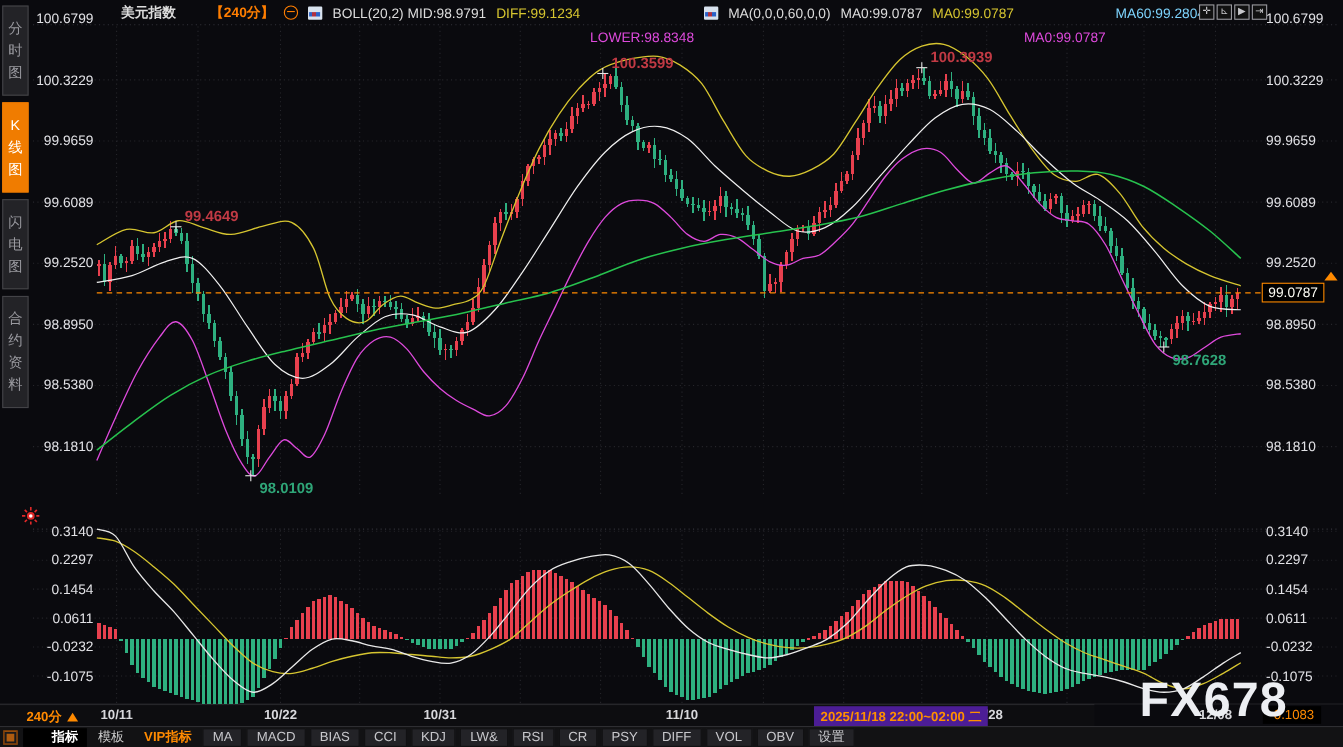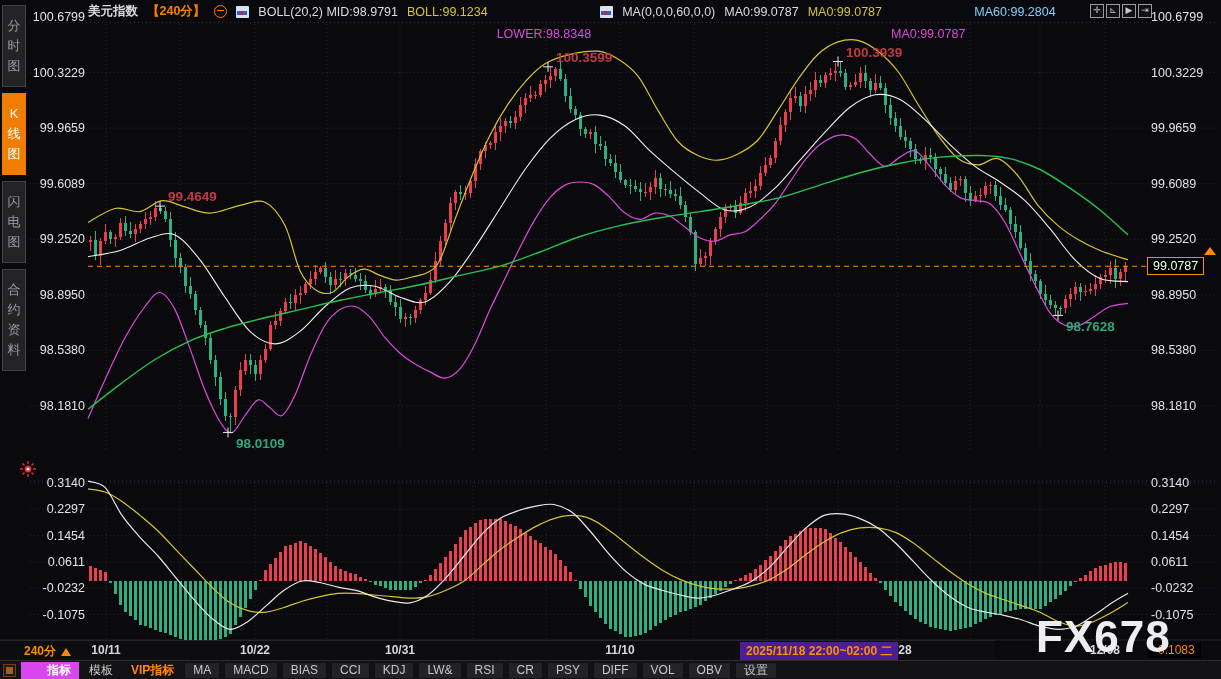--- a/index.html
+++ b/index.html
@@ -8,21 +8,21 @@
   #chart-svg{position:absolute;left:0;top:0;pointer-events:none;}
   
   #sidebar{position:absolute;left:0;top:0;width:28px;height:660px;}
   .side-tab{width:24px;margin:0 2px 6px 2px;padding:7px 0;text-align:center;background:#232327;
             border:1px solid #434347;color:#9a9aa0;font-size:13px;cursor:pointer;box-sizing:border-box;}
   .side-tab span{display:block;margin:6px 0;line-height:14px;}
   .side-tab.active{background:#f07c00;border-color:#f07c00;color:#fff;}
   
   #header{position:absolute;left:88px;top:3px;height:17px;display:flex;align-items:center;gap:9px;
           font-size:12.5px;white-space:nowrap;color:#dcdcdc;}
-  .hb{font-weight:bold;}
+  .hb{font-weight:bold;margin-left:22px;}
   .c-orange{color:#ff7e00;} .c-yellow{color:#d6c530;} .c-magenta{color:#de4adc;margin-top:44px;} .c-green{color:#7dd3fc;}
   .minus-icon{display:inline-block;width:11px;height:11px;border:1px solid #ff7e00;border-radius:50%;position:relative;}
   .minus-icon::after{content:"";position:absolute;left:2px;right:2px;top:4px;height:1px;background:#ff7e00;}
   .mini-chart{display:inline-block;width:13px;height:12px;background:#d8e2ee;position:relative;border-radius:1px;}
   .mini-chart::after{content:"";position:absolute;left:1px;top:5px;width:10px;height:4px;
      background:linear-gradient(90deg,#2a62c8 0 3px,#b03040 3px 6px,#2a62c8 6px 10px);}
   #pane-icons{position:absolute;left:1090px;top:4px;display:flex;gap:2px;}
   .pane-icon{width:12px;height:12px;border:1px solid #9a9aa0;color:#c8c8cc;font-size:9px;line-height:11px;
              text-align:center;background:#111;cursor:pointer;}
   
@@ -46,21 +46,21 @@
           border-bottom:8px solid #ff8a00;}
   .date-label{position:absolute;top:2px;color:#d8d8dc;font-weight:bold;transform:translateX(-50%);}
   #crosshair-date{position:absolute;left:740px;top:1px;background:#4c1d95;color:#ff9000;padding:1px 6px;font-weight:bold;}
   #corner-value{position:absolute;left:1148px;top:1px;background:#000;color:#ff8a00;padding:1px 6px;}
   
   #toolbar{position:absolute;left:0;top:660px;width:1221px;height:19px;background:#121214;
            border-top:1px solid #2e2e32;display:flex;align-items:center;font-size:12px;}
   .tb-icon{width:11px;height:11px;margin:0 5px 0 3px;background:#b05c10;border:1px solid #7a3c08;
            box-shadow:inset 0 0 0 2px #1a1a1c;}
   .tb-item{padding:0 8px;margin-right:2px;height:17px;line-height:17px;color:#cccccc;cursor:pointer;}
-  .tb-item.active{background:#d946ef;color:#fff;font-weight:bold;padding-left:26px;}
+  .tb-item.active{background:#000000;color:#fff;font-weight:bold;padding-left:26px;}
   .tb-item.vip{color:#ff8a00;font-weight:bold;}
   .tb-item.btn{background:#232327;border:1px solid #101012;color:#c8c8cc;margin-right:4px;height:15px;line-height:15px;}
   
   #watermark{position:absolute;left:1036px;top:612px;font-size:44px;font-weight:bold;color:#eceef2;
              letter-spacing:1px;z-index:10;pointer-events:none;}
 </style>
 </head>
 <body>
 
 <div id="app">
@@ -789,21 +789,21 @@
         </div>
       </div>
   </div>
 
   <div id="header">
     <span class="hb">美元指数</span>
     <span class="hb c-orange">【240分】</span>
     <span class="minus-icon"></span>
     <span class="mini-chart"></span>
     <span>BOLL(20,2) MID:98.9791</span>
-    <span class="c-yellow">BOLL:99.1234</span>
+    <span class="c-yellow">DIFF:99.1234</span>
     <span class="c-magenta">LOWER:98.8348</span>
     <span class="mini-chart"></span>
     <span>MA(0,0,0,60,0,0)</span>
     <span>MA0:99.0787</span>
     <span class="c-yellow">MA0:99.0787</span>
     <span class="c-magenta">MA0:99.0787</span>
     <span class="c-green">MA60:99.2804</span>
   </div>
 
   <div id="pane-icons">

